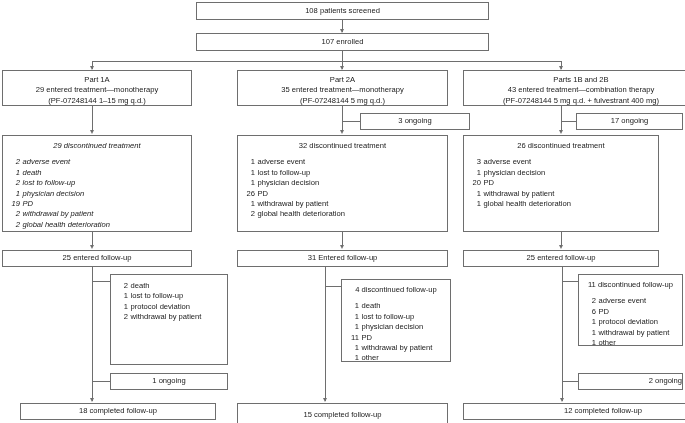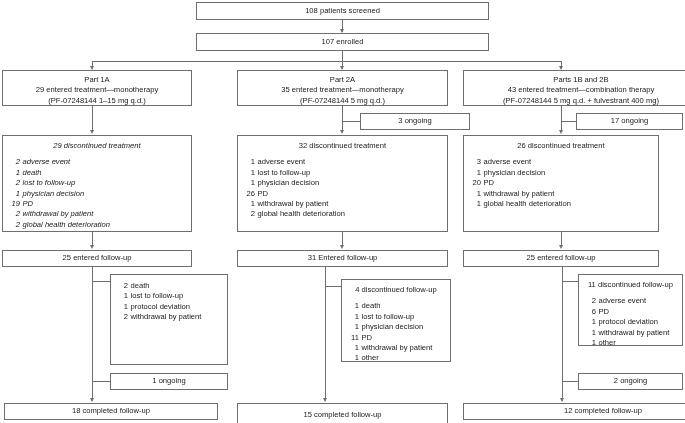--- a/index.html
+++ b/index.html
@@ -148,21 +148,21 @@
       <li><span class="num">1</span><span>protocol deviation</span></li>
       <li><span class="num">2</span><span>withdrawal by patient</span></li>
     </ul>
   </div>
 
   <div class="hline" style="left:92px; top:381px; width:18px;"></div>
   <div class="box center" style="left:110px; top:373px; width:118px; height:17px;">
     <span>1 ongoing</span>
   </div>
 
-  <div class="box center" style="left:4px; top:403px; width:214px; height:17px;">
+  <div class="box center" style="left:20px; top:403px; width:196px; height:17px;">
     <span>18 completed follow-up</span>
   </div>
 
   <div class="vline" style="left:342px; top:61px; height:8px;"></div>
   <div class="arrow" style="left:340px; top:66px;"></div>
 
   <div class="box" style="left:237px; top:70px; width:211px; height:36px;">
     <span class="multi">
       <span>Part 2A</span>
       <span>35 entered treatment—monotherapy</span>
@@ -263,21 +263,21 @@
     <ul class="reasons">
       <li><span class="num">2</span><span>adverse event</span></li>
       <li><span class="num">6</span><span>PD</span></li>
       <li><span class="num">1</span><span>protocol deviation</span></li>
       <li><span class="num">1</span><span>withdrawal by patient</span></li>
       <li><span class="num">1</span><span>other</span></li>
     </ul>
   </div>
 
   <div class="hline" style="left:562px; top:381px; width:16px;"></div>
-  <div class="box center" style="left:578px; top:373px; width:105px; height:17px;">
+  <div class="box center" style="left:578px; top:373px; width:105px; height:17px;justify-content:flex-end;">
     <span>2 ongoing</span>
   </div>
 
   <div class="box center" style="left:463px; top:403px; width:232px; height:17px;padding-left:48px;">
     <span>12 completed follow-up</span>
   </div>
 
 </div>
 
 </body></html>

